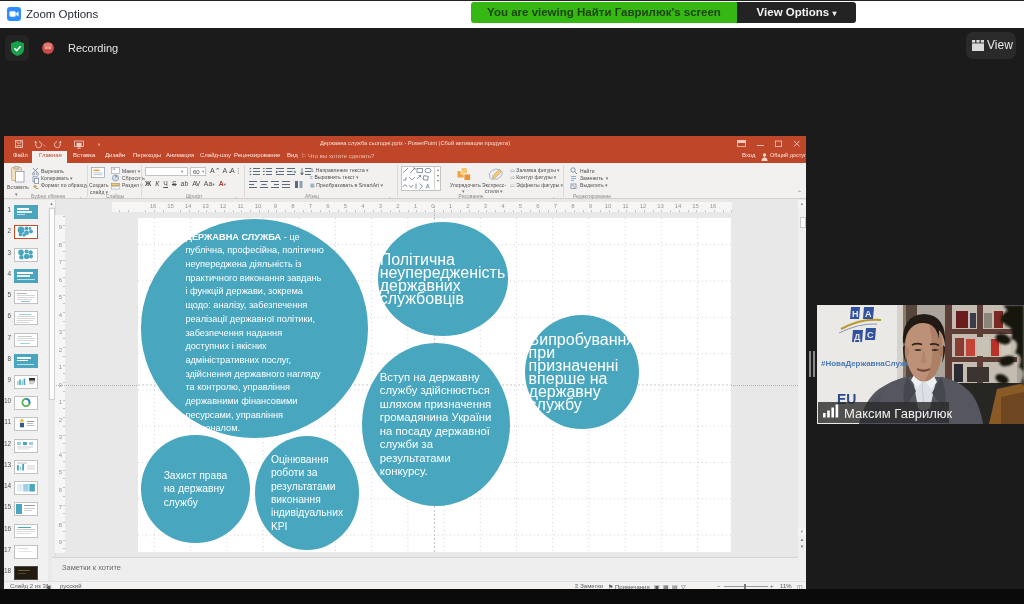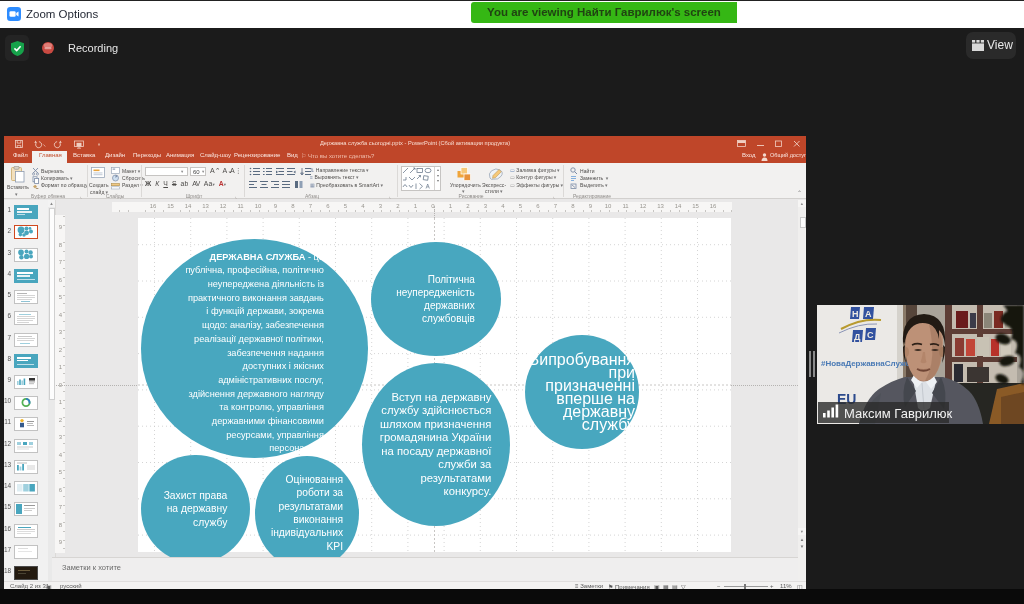--- a/index.html
+++ b/index.html
@@ -1,41 +1,42 @@
 <!DOCTYPE html>
 <html><head>
 <meta charset="utf-8">
 <style>
   * { margin:0; padding:0; box-sizing:border-box; }
   html,body { width:1024px; height:604px; overflow:hidden; background:#1b1b1b;
     font-family:"Liberation Sans", sans-serif; }
   .abs { position:absolute; }
   #stage { position:relative; width:1024px; height:604px; }
   .circ { position:absolute; background:#48a7bf; border-radius:50%; color:#fff;
-    display:flex; align-items:center; justify-content:center; text-align:right;margin-top:20px; }
+    display:flex; align-items:center; justify-content:center; text-align:left; }
   .tabtx span { position:absolute; top:2px; white-space:nowrap; }
   .rlab { position:absolute; top:29.5px; font-size:5px; color:#8f8c89; width:120px; margin-left:-60px; text-align:center; }
   .rsep { position:absolute; top:2px; width:1px; height:32px; background:#dbd9d7; }
   .rbtx { font-size:5px; color:#4c4a48; position:absolute; white-space:nowrap; letter-spacing:0.1px; }
   .thumbnum { position:absolute; left:0px; width:7px; text-align:right; font-size:6.5px; color:#555; }
   .thumb { position:absolute; left:10px; width:24px; height:13.5px; background:#fff; border:1px solid #c2c2c2; }
 </style>
 </head>
 <body>
 <div id="stage">
 
   <div class="abs" style="left:0;top:0;width:1024px;height:28px;background:#fff;border-top:1px solid #222;"></div>
   <svg class="abs" style="left:7px;top:7px;" width="14" height="14" viewBox="0 0 17 17">
     <rect x="0" y="0" width="17" height="17" rx="4" fill="#2d8cff"></rect>
     <rect x="3" y="5.2" width="7.5" height="6.6" rx="1.6" fill="#fff"></rect>
     <path d="M11.2 7.3 L14 5.6 V11.4 L11.2 9.7 Z" fill="#fff"></path>
   </svg>
   <div class="abs" style="left:26px;top:8px;font-size:11.5px;color:#1f2430;">Zoom Options</div>
 
   <div class="abs" style="left:471px;top:2px;width:266px;height:21px;background:#35b714;border-radius:3px 0 0 3px;color:#204312;font-size:11.5px;font-weight:bold;text-align:center;line-height:21px;">You are viewing Найти Гаврилюк's screen</div>
+  <div class="abs" style="left:737px;top:2px;width:119px;height:21px;background:#232323;border-radius:0 3px 3px 0;color:#f2f2f2;font-size:11.5px;font-weight:bold;text-align:center;line-height:21px;">View Options <span style="font-size:8px;">▾</span></div>
 
   <div class="abs" style="left:0;top:28px;width:1024px;height:561px;background:#1b1b1b;"></div>
   <div class="abs" style="left:0;top:589px;width:1024px;height:15px;background:#0a0a0a;"></div>
 
   <div class="abs" style="left:5px;top:35px;width:24px;height:26px;background:#242424;border-radius:5px;"></div>
   <svg class="abs" style="left:11px;top:41px;" width="13" height="15" viewBox="0 0 13 15">
     <path d="M6.5 0 L13 2.2 V8 C13 11.7 10 14 6.5 15 C3 14 0 11.7 0 8 V2.2 Z" fill="#16a24a"></path>
     <path d="M3.4 7.4 L5.7 9.6 L9.6 5.2" stroke="#fff" stroke-width="1.6" fill="none"></path>
   </svg>
 
@@ -509,21 +510,21 @@
         </g>
         <g stroke="#c2c0bd" stroke-width="0.9" stroke-dasharray="2 2">
           <path d="M296.5 0 V334"></path>
           <path d="M0 167 H593"></path>
         </g>
       </svg>
 
       <div class="circ" style="left:3.3px;top:1px;width:227.7px;height:218.8px;font-size:9.2px;line-height:13.7px;">
         <div style="transform:translateY(5px);"><b>ДЕРЖАВНА СЛУЖБА</b> - це<br>публічна, професійна, політично<br>неупереджена діяльність із<br>практичного виконання завдань<br>і функцій держави, зокрема<br>щодо: аналізу, забезпечення<br>реалізації державної політики,<br>забезпечення надання<br>доступних і якісних<br>адміністративних послуг,<br>здійснення державного нагляду<br>та контролю, управління<br>державними фінансовими<br>ресурсами, управління<br>персоналом.</div>
       </div>
-      <div class="circ" style="left:233px;top:4.4px;width:130px;height:113.6px;font-size:10px;line-height:13.3px;">
+      <div class="circ" style="left:240px;top:4.4px;width:130px;height:113.6px;font-size:16px;line-height:13.3px;">
         <div>Політична<br>неупередженість<br>державних<br>службовців</div>
       </div>
       <div class="circ" style="left:387px;top:96.5px;width:114.6px;height:114.6px;font-size:16px;line-height:13px;">
         <div>Випробування<br>при<br>призначенні<br>вперше на<br>державну<br>службу</div>
       </div>
       <div class="circ" style="left:224.1px;top:125.2px;width:148px;height:163px;font-size:11.3px;line-height:13.5px;">
         <div>Вступ на державну<br>службу здійснюється<br>шляхом призначення<br>громадянина України<br>на посаду державної<br>служби за<br>результатами<br>конкурсу.</div>
       </div>
       <div class="circ" style="left:3.8px;top:216.8px;width:108.4px;height:108.4px;font-size:10.3px;line-height:13.5px;">
         <div>Захист права<br>на державну<br>службу</div>

